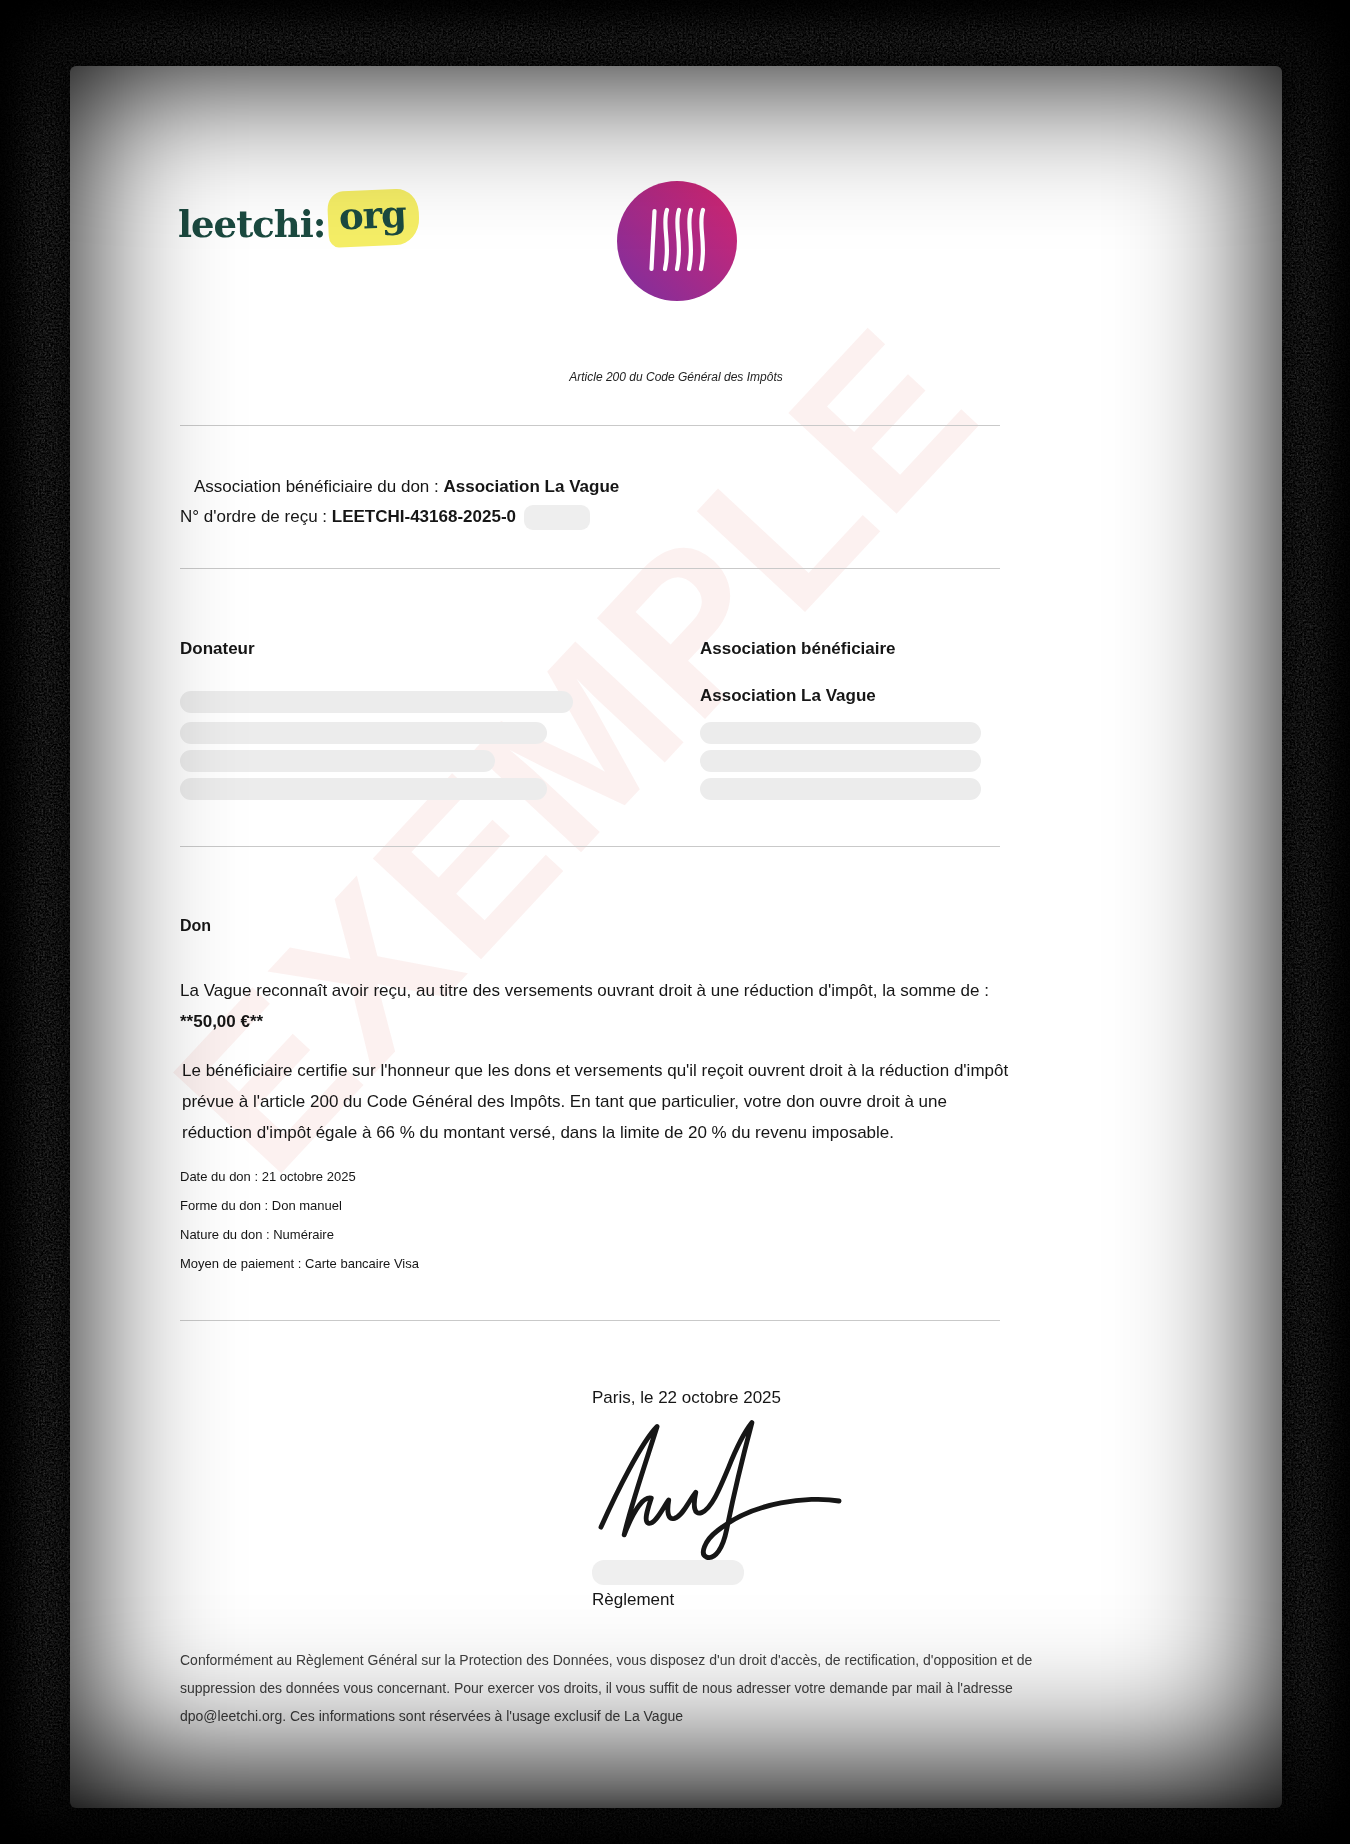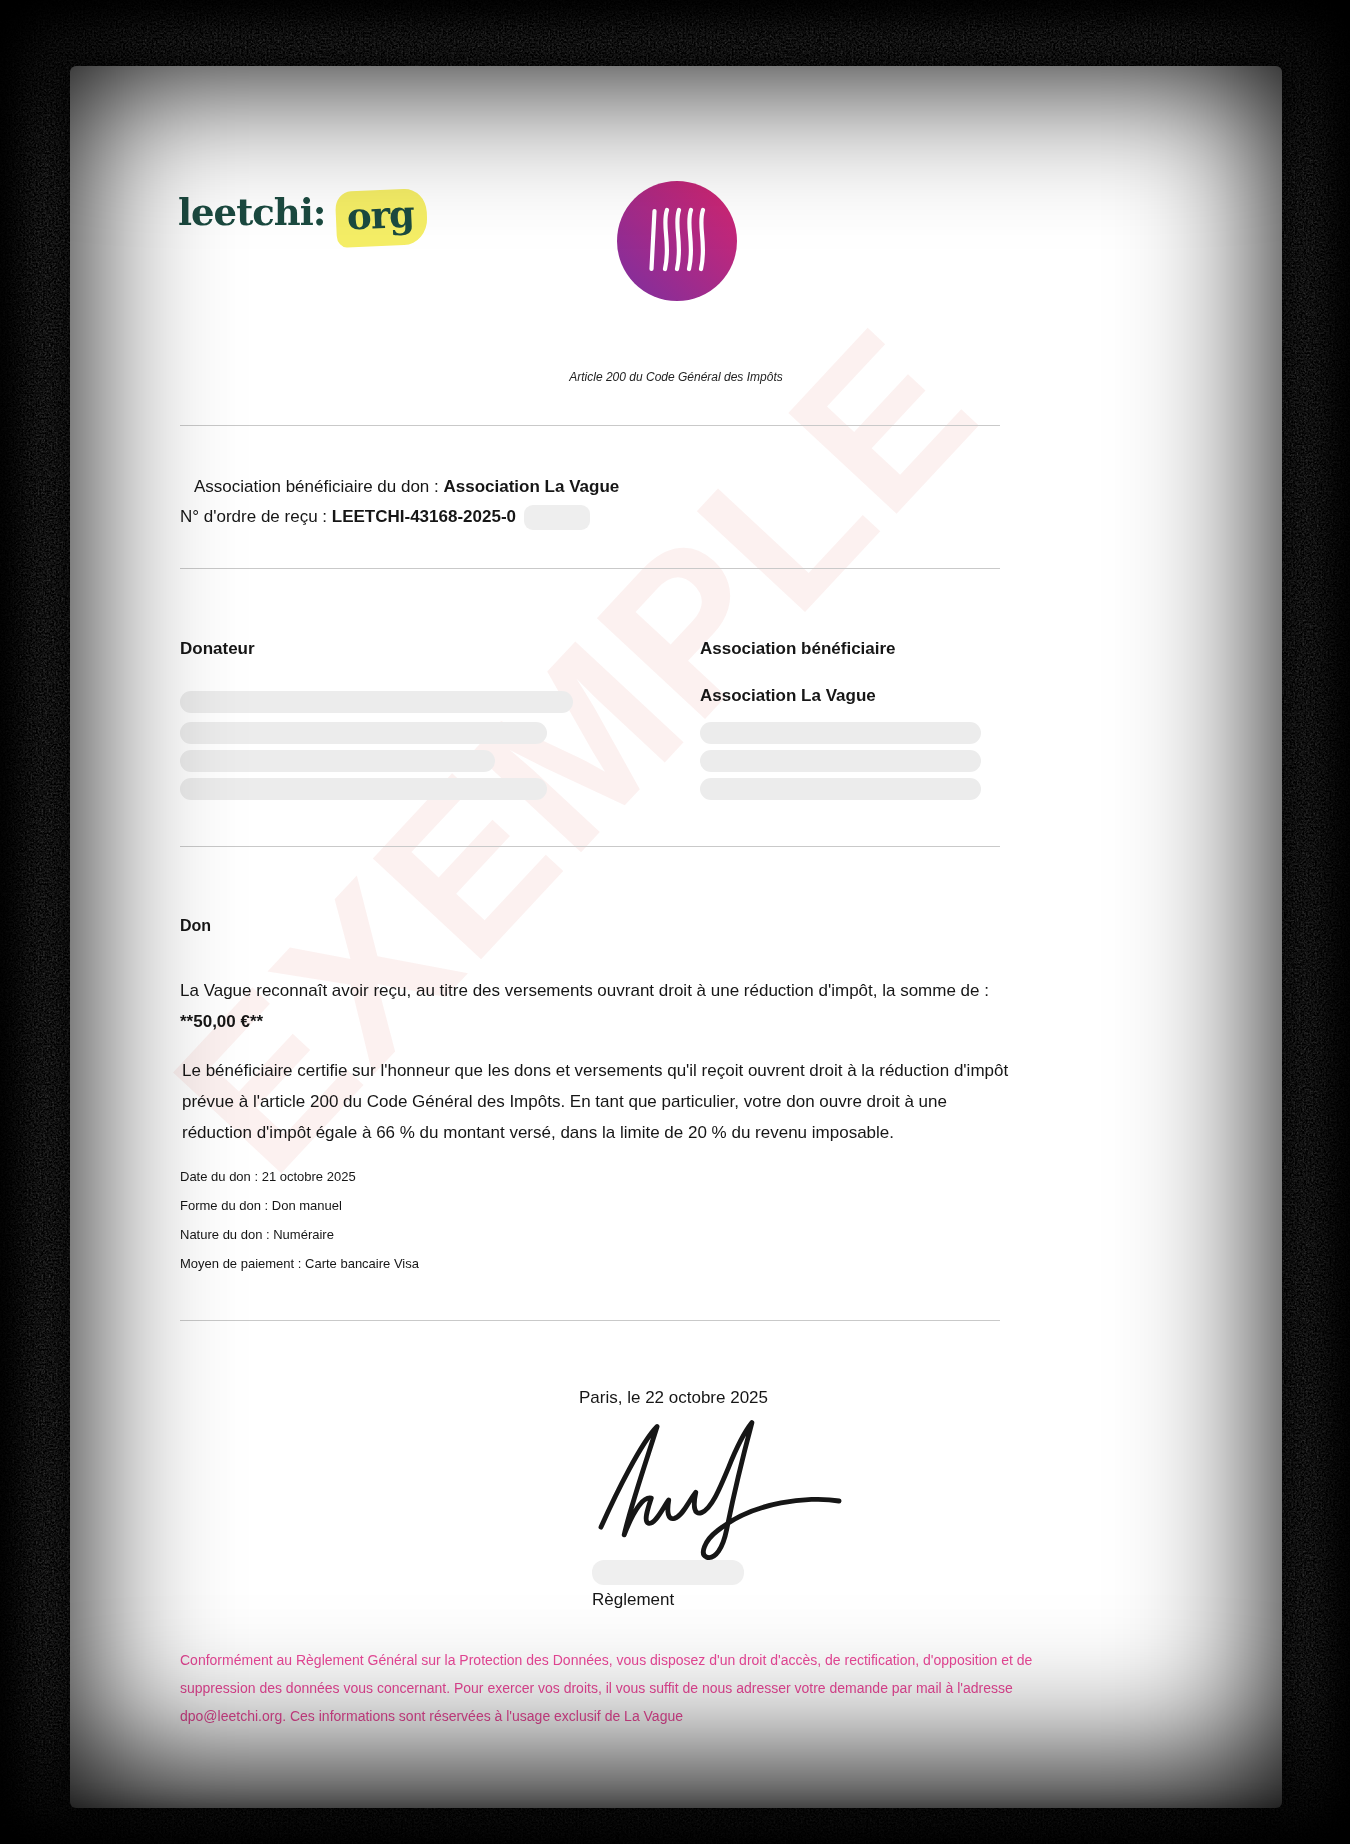--- a/index.html
+++ b/index.html
@@ -10,21 +10,21 @@
             box-shadow:inset 0 0 150px 70px #000, inset 0 0 40px 18px #000;pointer-events:none;}
   .page{position:absolute;left:70px;top:66px;width:1212px;height:1742px;background:#fff;
         border-radius:6px;z-index:1;box-shadow:0 0 45px 14px rgba(0,0,0,.92);overflow:hidden;}
   .watermark{position:absolute;left:505px;top:684px;z-index:1;white-space:nowrap;
              transform:translate(-50%,-50%) rotate(-47deg);
              font-size:215px;font-weight:bold;letter-spacing:3px;color:rgba(216,55,45,0.07);}
   .layer{position:absolute;left:0;top:0;width:100%;height:100%;z-index:2;}
   .abs{position:absolute;}
   
   .brand{left:108px;top:124px;font-family:"DejaVu Serif",serif;font-weight:bold;
-         font-size:37px;color:#1b4a40;letter-spacing:-1px;display:flex;align-items:flex-start;gap:8px;}
+         font-size:37px;color:#1b4a40;letter-spacing:-1px;display:flex;align-items:flex-end;}
   .brand-blob{display:inline-block;background:#f5ee66;padding:3px 13px 9px 11px;margin-left:3px;
               border-radius:16px 22px 24px 10px / 18px 24px 26px 12px;transform:rotate(-2.5deg);}
   
   .assoc-logo{left:547px;top:115px;width:120px;height:120px;}
   .doc-title{left:0;top:262px;width:100%;text-align:center;font-size:28px;font-weight:700;letter-spacing:1px;}
   .doc-subtitle{left:0;top:304px;width:100%;text-align:center;font-size:12px;font-style:italic;color:#222;}
   .divider{left:110px;width:820px;height:1px;background:#c9c9c9;}
   .d1{top:359px;} .d2{top:502px;} .d3{top:780px;} .d4{top:1254px;}
   .text-line{font-size:17px;line-height:30px;white-space:nowrap;}
   .ref-line1{left:124px;top:406px;}
@@ -37,25 +37,25 @@
   .benef-heading{left:630px;top:573px;}
   .benef-name{left:630px;top:620px;font-size:17px;font-weight:bold;}
   .bar{position:absolute;height:22px;background:#ececec;border-radius:11px;}
   .don-heading{left:110px;top:851px;font-size:16px;font-weight:bold;}
   .don-intro{left:110px;top:910px;}
   .don-amount{left:110px;top:941px;font-weight:bold;}
   .cert{left:112px;top:989px;}
   .cert span{display:block;font-size:17px;line-height:31px;white-space:nowrap;}
   .details{left:110px;top:1096px;}
   .details span{display:block;font-size:13px;line-height:29px;white-space:nowrap;}
-  .place-date{left:509px;top:1317px;}
+  .place-date{left:522px;top:1317px;}
   .sig-svg{left:505px;top:1345px;}
   .sig-pill{left:522px;top:1494px;width:152px;height:25px;background:#efefef;border-radius:12px;}
   .sig-title{left:522px;top:1524px;font-size:17px;}
-  .footer{left:110px;top:1580px;color:#ec4899;}
+  .footer{left:110px;top:1580px;color:#404040;}
   .footer span{display:block;font-size:14px;line-height:28px;white-space:nowrap;}
 </style>
 </head>
 <body>
 
 <svg class="noise" width="1350" height="1844" xmlns="http://www.w3.org/2000/svg">
   <filter id="grainF" x="0" y="0" width="100%" height="100%">
     <feTurbulence type="fractalNoise" baseFrequency="0.55" numOctaves="3" seed="11" stitchTiles="stitch"></feTurbulence>
     <feColorMatrix type="matrix" values="0 0 0 0 0.72  0 0 0 0 0.72  0 0 0 0 0.72  0.9 0.9 0.9 0 -1.05"></feColorMatrix>
   </filter>

